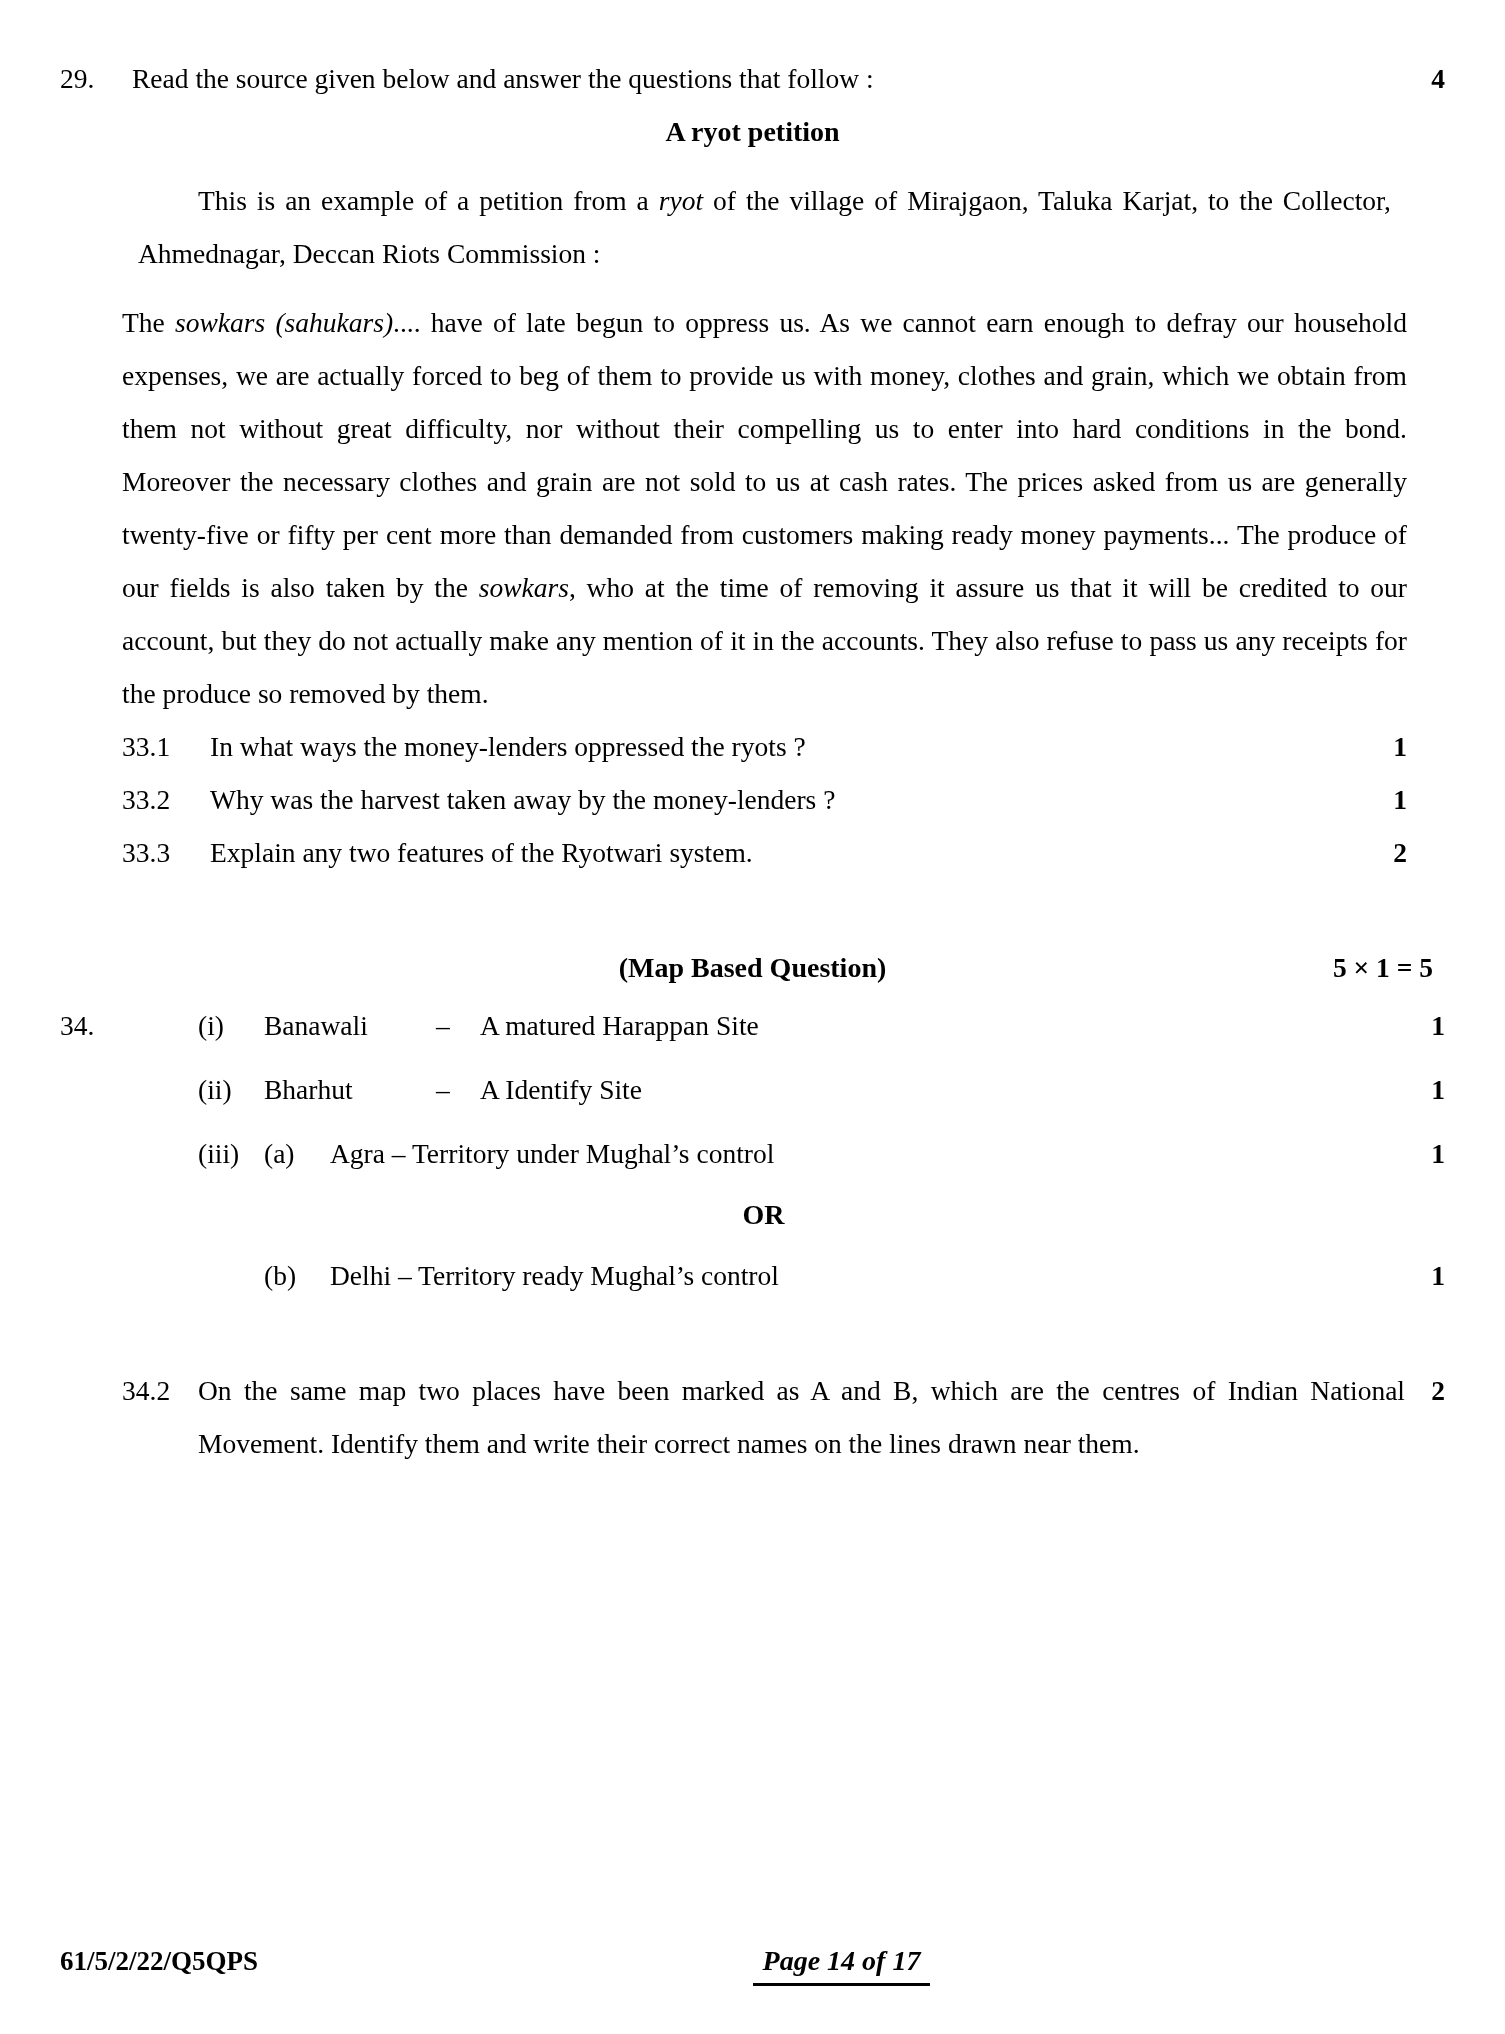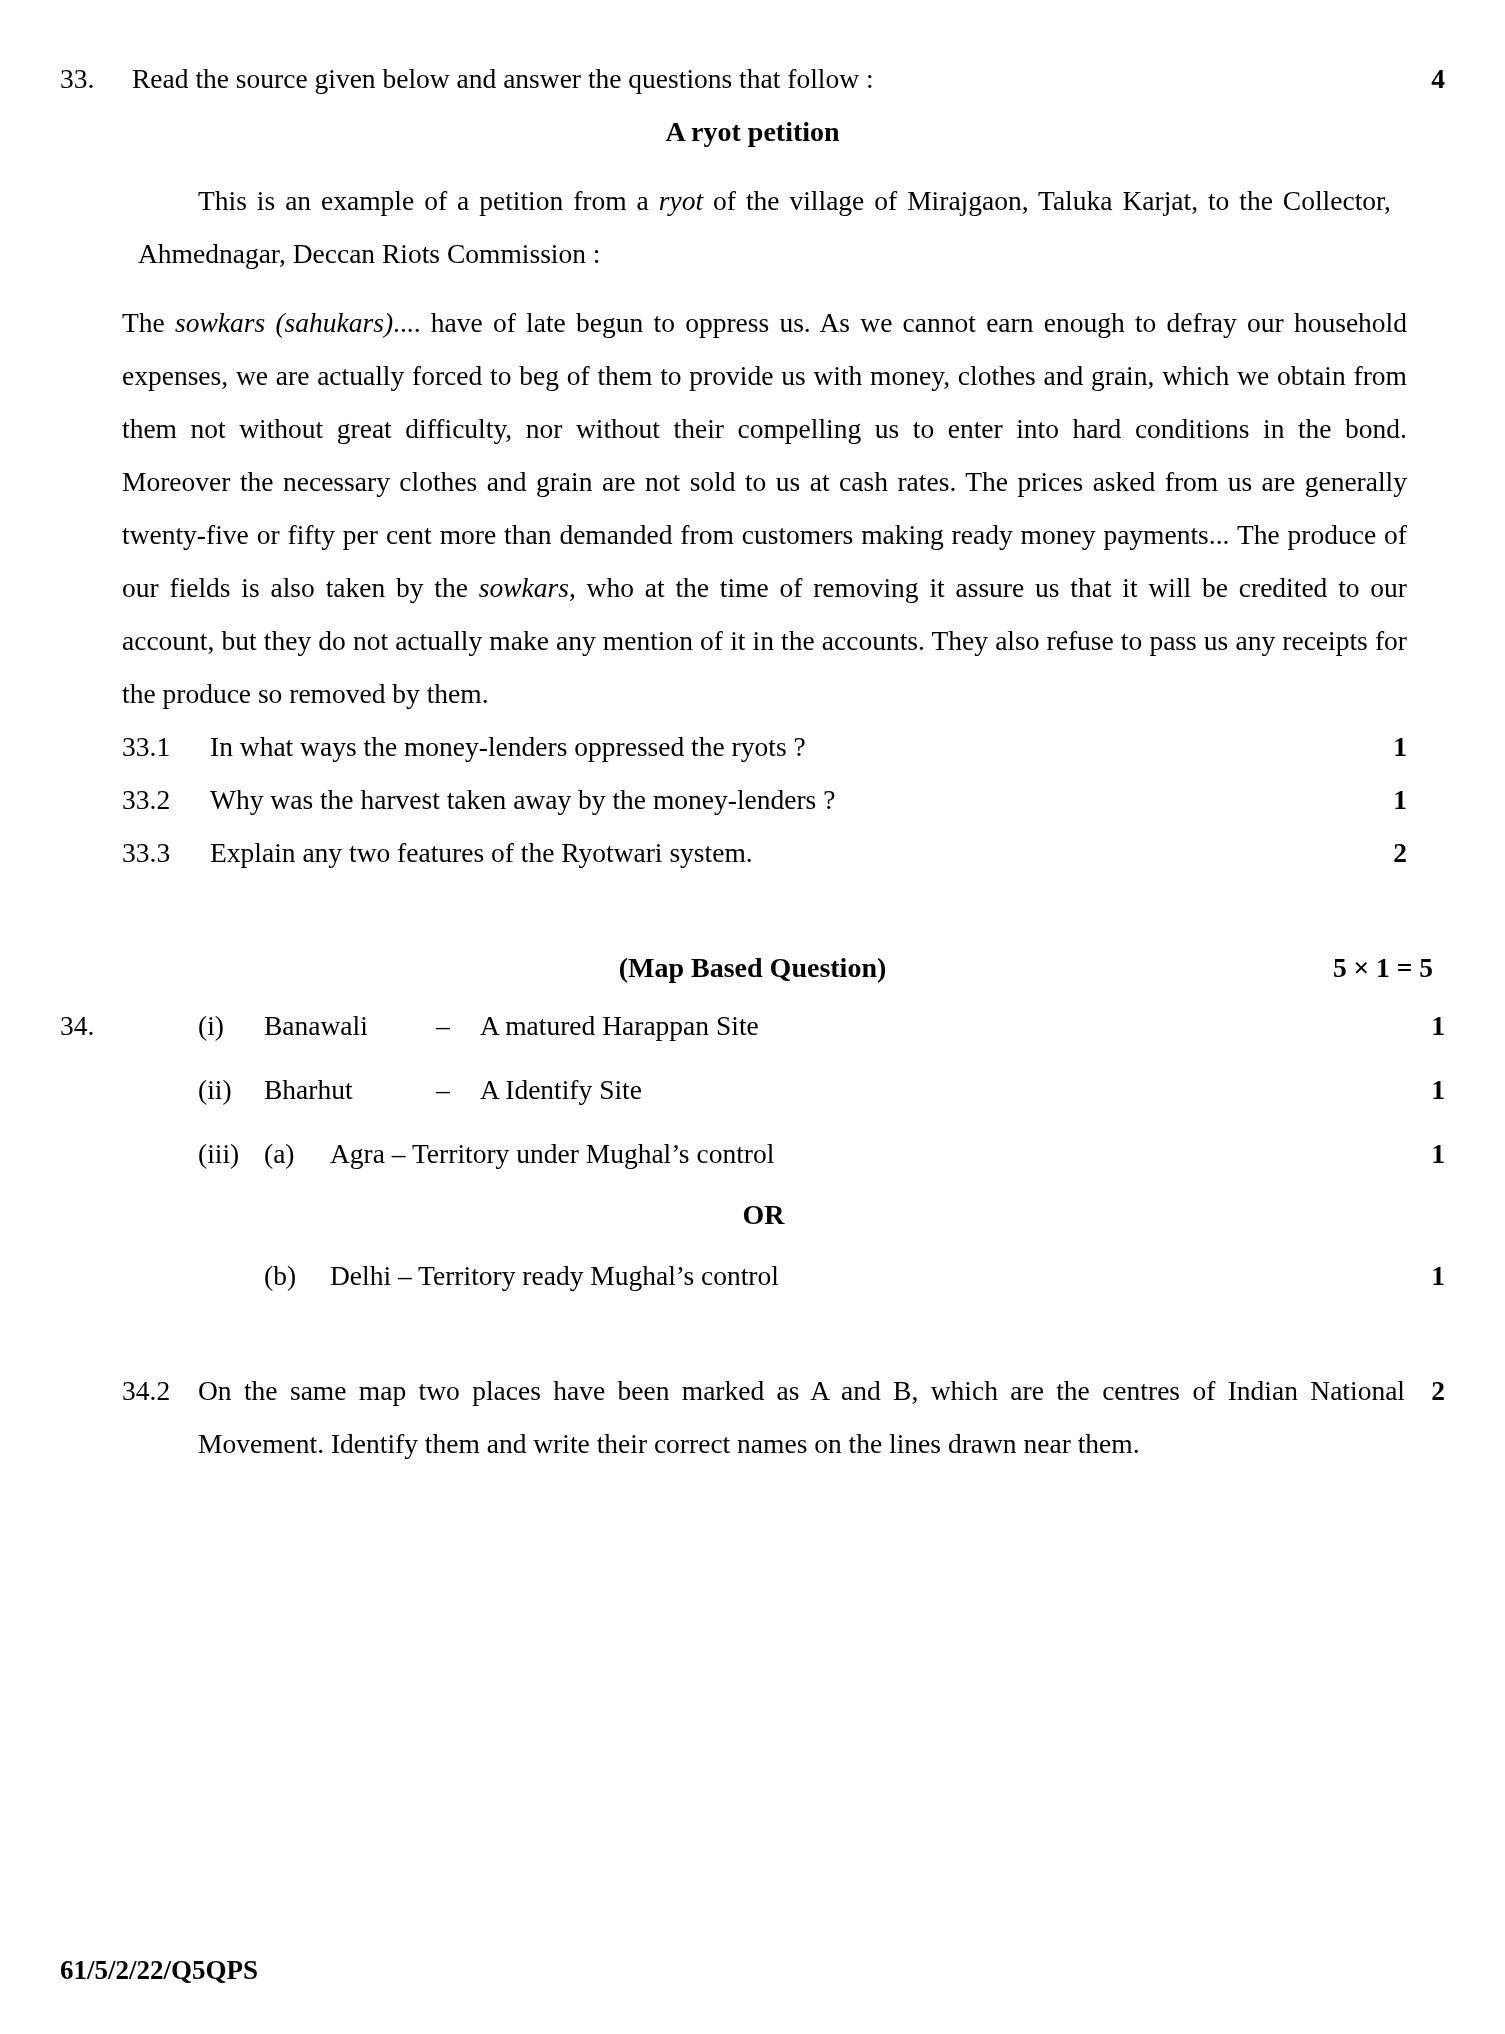--- a/index.html
+++ b/index.html
@@ -241,21 +241,21 @@
     margin-left: -20px;
   }
   .spacer-lg { height: 56px; }
 </style>
 </head>
 <body>
 
 <div class="page">
 
   <div class="qrow">
-    <div class="qnum">33.</div>
+    <div class="qnum">29.</div>
     <div class="qtext">Read the source given below and answer the questions that follow :</div>
     <div class="marks">4</div>
   </div>
 
   <div class="center-bold">A ryot petition</div>
 
   <div class="src-block">
     <p class="src-para indent" style="margin:16px;">
       <span>This is an example of a petition from a </span><i class="it">ryot</i><span> of the village of Mirajgaon, Taluka Karjat, to the Collector, Ahmednagar, Deccan Riots Commission :</span>
     </p>
@@ -333,15 +333,18 @@
         <div class="q34sublabel">34.2</div>
         <div class="q34subtext">On the same map two places have been marked as A and B, which are the centres of Indian National Movement. Identify them and write their correct names on the lines drawn near them.</div>
         <div class="submarks">2</div>
       </div>
 
     </div>
   </div>
 
   <div class="footer">
     <div class="footer-code">61/5/2/22/Q5QPS</div>
+    <div class="footer-center">
+      <span class="footer-page">Page 14 of 17</span>
+    </div>
   </div>
 
 </div>
 
 </body></html>

